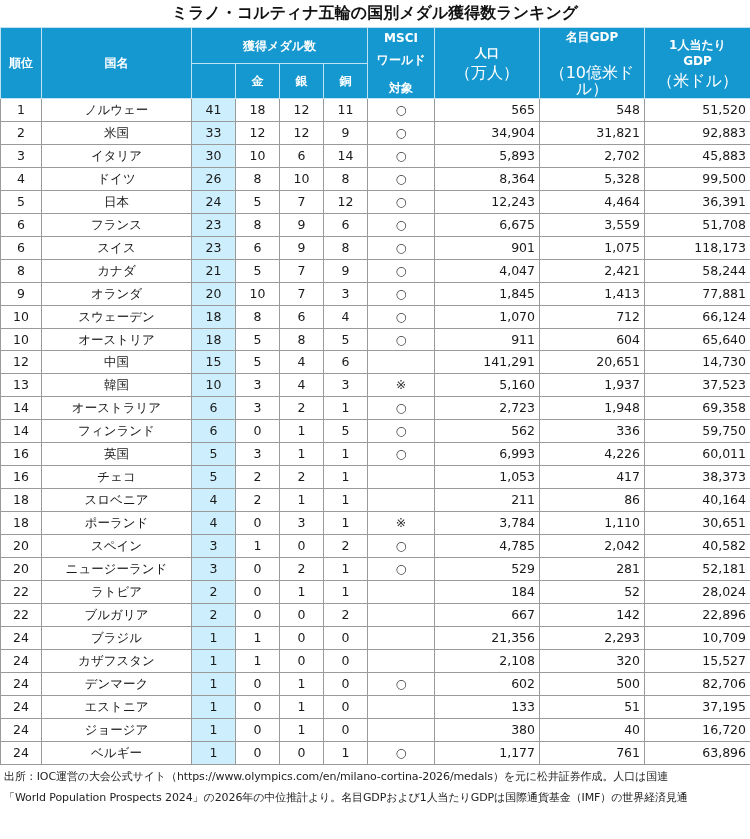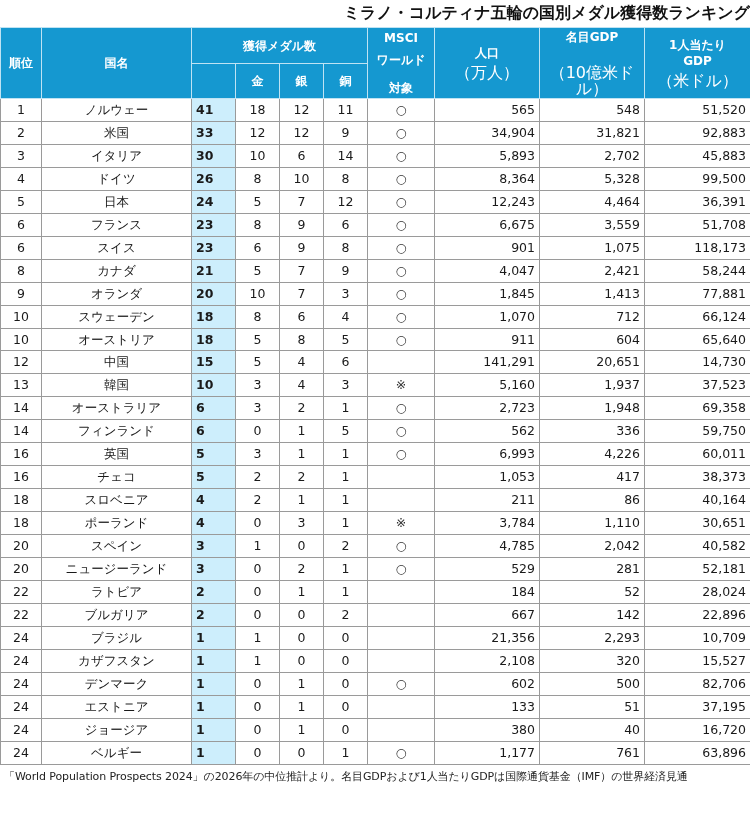--- a/index.html
+++ b/index.html
@@ -1,39 +1,39 @@
 <!DOCTYPE html>
 <html><head>
 <meta charset="utf-8">
 <style>
   * { box-sizing: border-box; margin: 0; padding: 0; }
   html, body { width: 750px; height: 839px; background: #ffffff; overflow: hidden; }
   body { font-family: "DejaVu Sans", "Liberation Sans", sans-serif; color: #1a1a1a; position: relative; }
   .title {
     position: absolute; left: 0; top: 0; width: 750px; height: 35px;
-    text-align: right; font-weight: bold; font-size: 16px; line-height: 26px; color: #111;
+    text-align: center; font-weight: bold; font-size: 16px; line-height: 26px; color: #111;
   }
   table.rank {
     position: absolute; left: 0; top: 27px; width: 750px;
     border-collapse: collapse; table-layout: fixed;
   }
   table.rank th {
     background: #1598d0; color: #ffffff; font-weight: bold; font-size: 12px;
     border: 1px solid #bfe3f3; text-align: center; vertical-align: middle; line-height: 16px;
   }
   table.rank th .sub { font-weight: normal; font-size: 16px; }
   table.rank tr.h1 th { height: 36px; }
   table.rank tr.h2 th { height: 35px; }
   table.rank td {
     height: 22.96px; font-size: 12.5px; border: 1px solid #9a9a9a; padding: 0 4px;
     vertical-align: middle; white-space: nowrap; overflow: hidden; line-height: 20px;
   }
   td.c { text-align: center; }
   td.r { text-align: right; }
-  td.total { background: #cdeefc; font-weight: bold; }
+  td.total { background: #cdeefc; font-weight: normal; text-align: center; }
   td.mark { text-align: center; font-size: 12px; color: #333; }
   .footnote {
     position: absolute; left: 4px; top: 766px; width: 746px;
     font-size: 11px; line-height: 21px; color: #222; letter-spacing: -0.1px;
   }
   .footnote div { white-space: nowrap; overflow: hidden; }
 </style>
 </head>
 <body>
 
@@ -429,14 +429,15 @@
         <td class="c">1</td>
         <td class="mark">○</td>
         <td class="r">1,177</td>
         <td class="r">761</td>
         <td class="r">63,896</td>
       </tr>
     </tbody>
 </table>
 
 <div class="footnote">
+  <div>出所：IOC運営の大会公式サイト（https://www.olympics.com/en/milano-cortina-2026/medals）を元に松井証券作成。人口は国連</div>
   <div>「World Population Prospects 2024」の2026年の中位推計より。名目GDPおよび1人当たりGDPは国際通貨基金（IMF）の世界経済見通</div>
 </div>
 
 </body></html>

